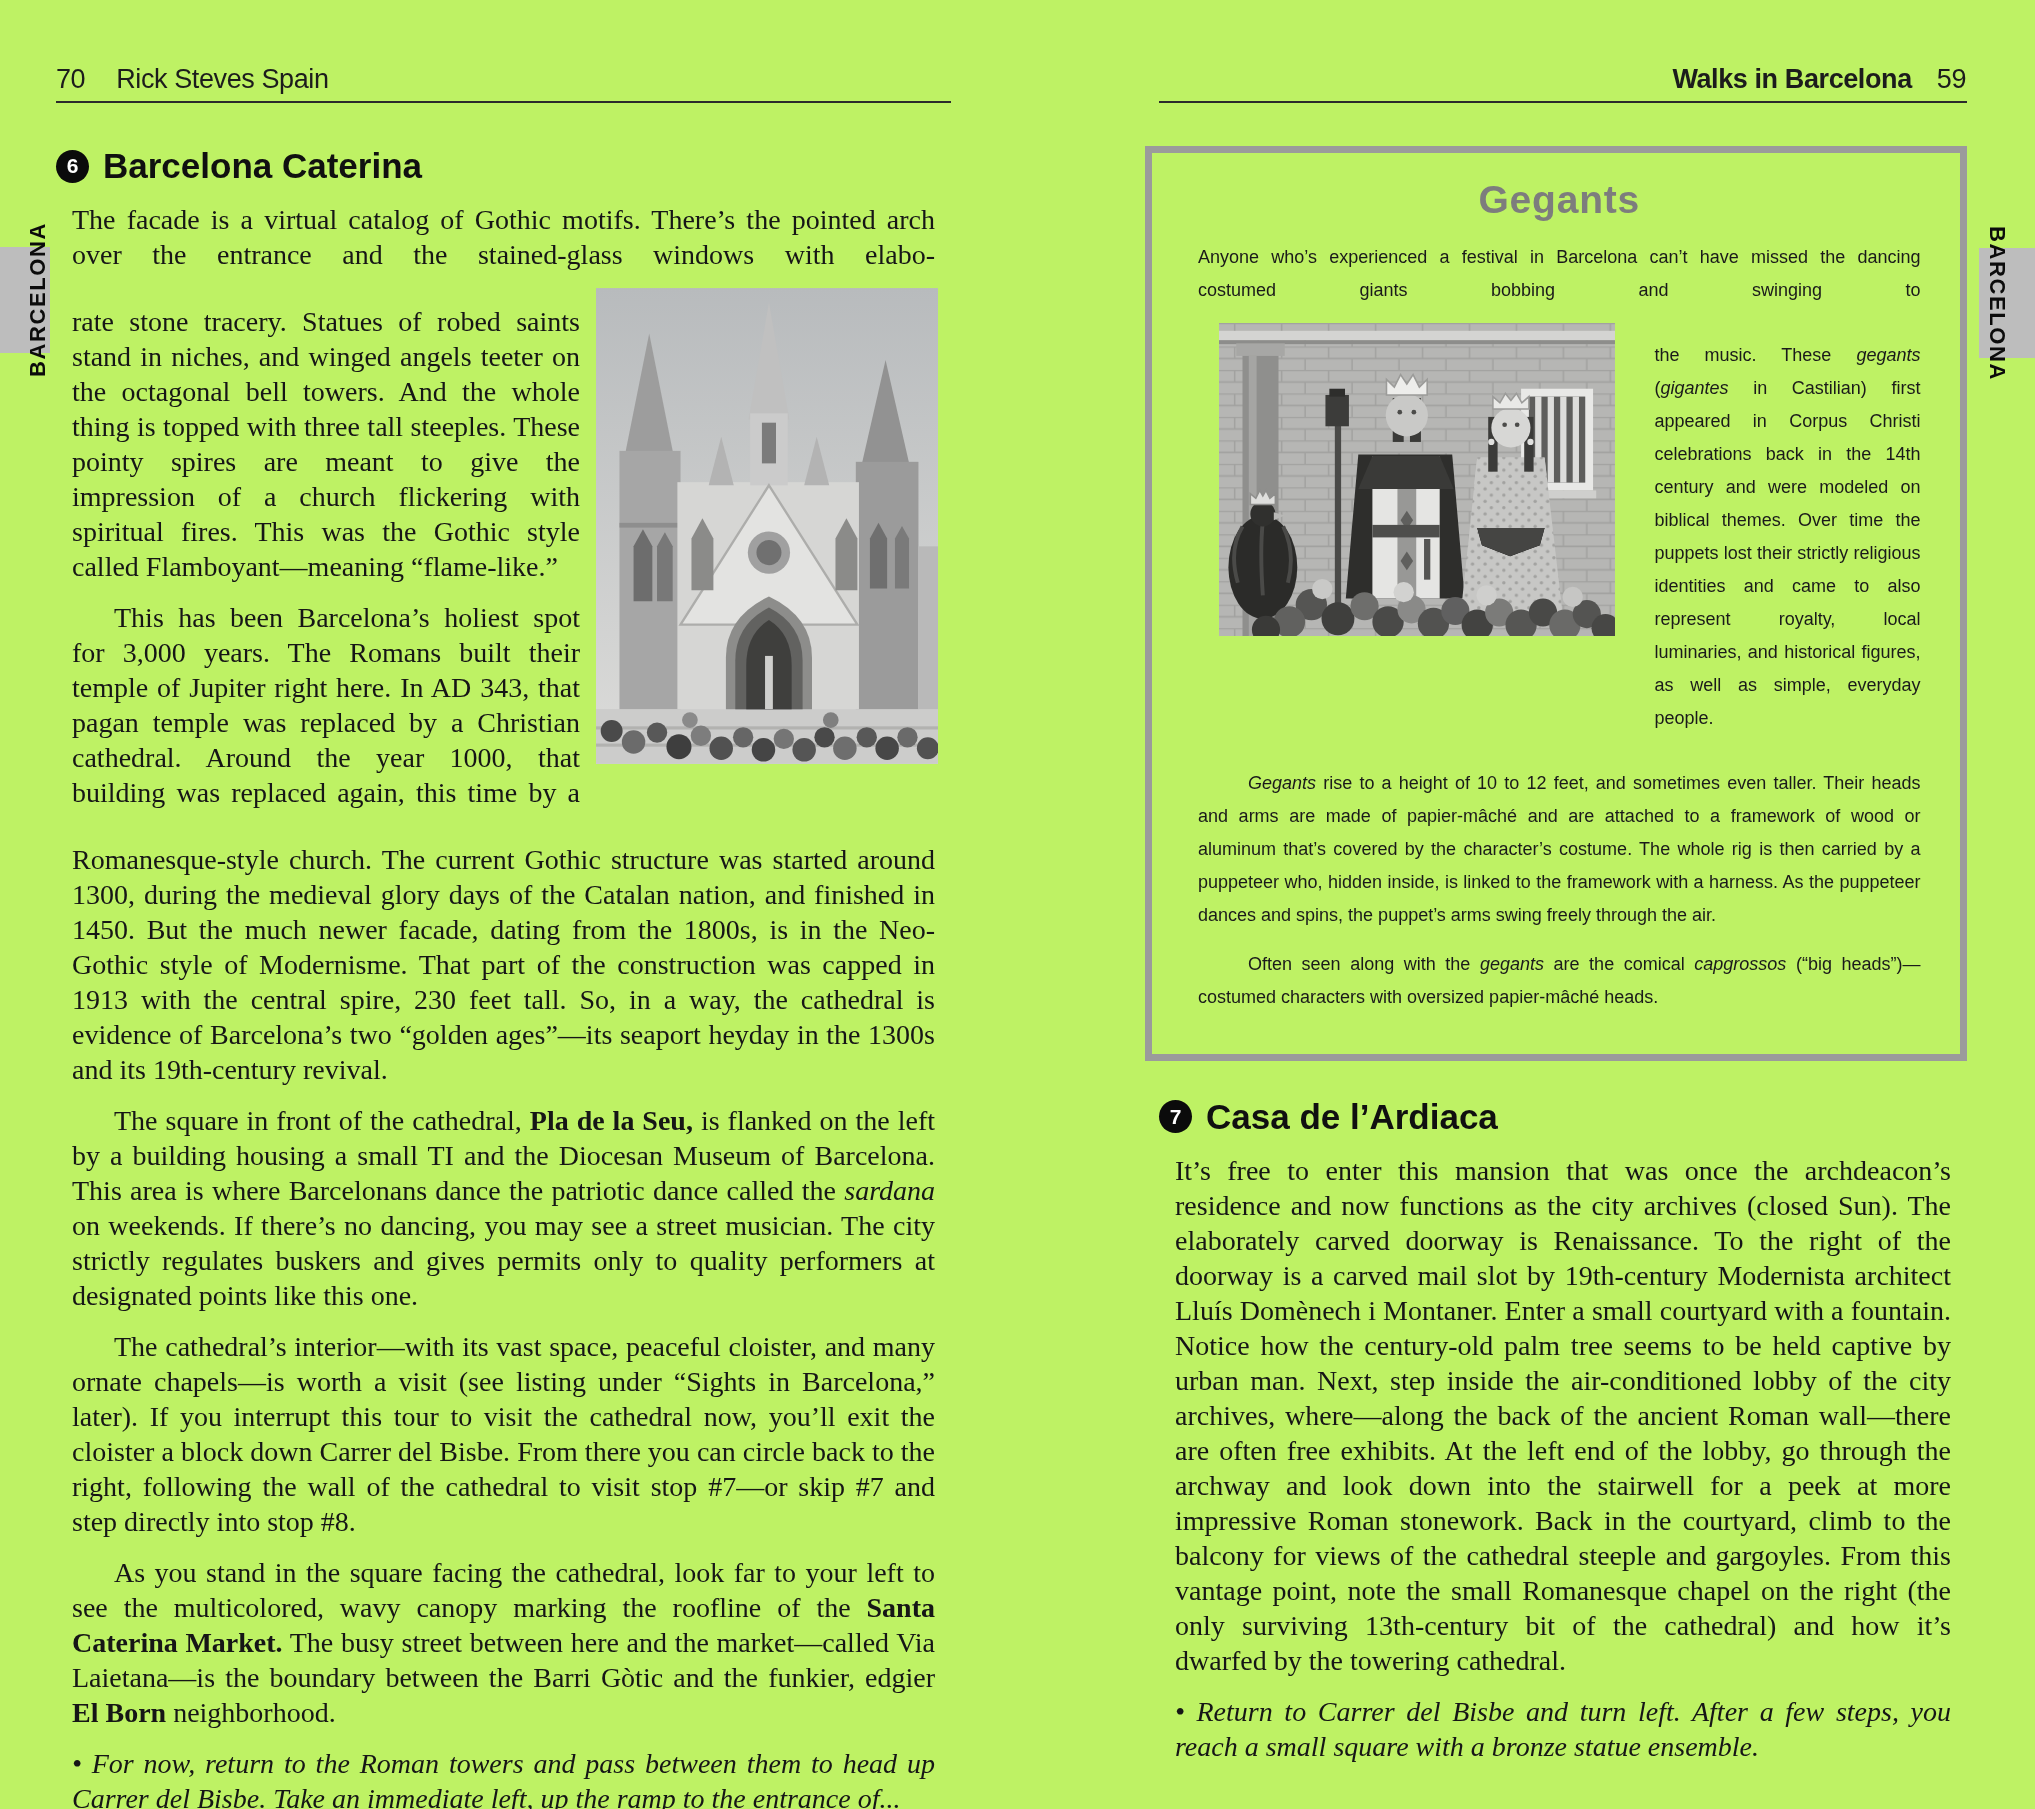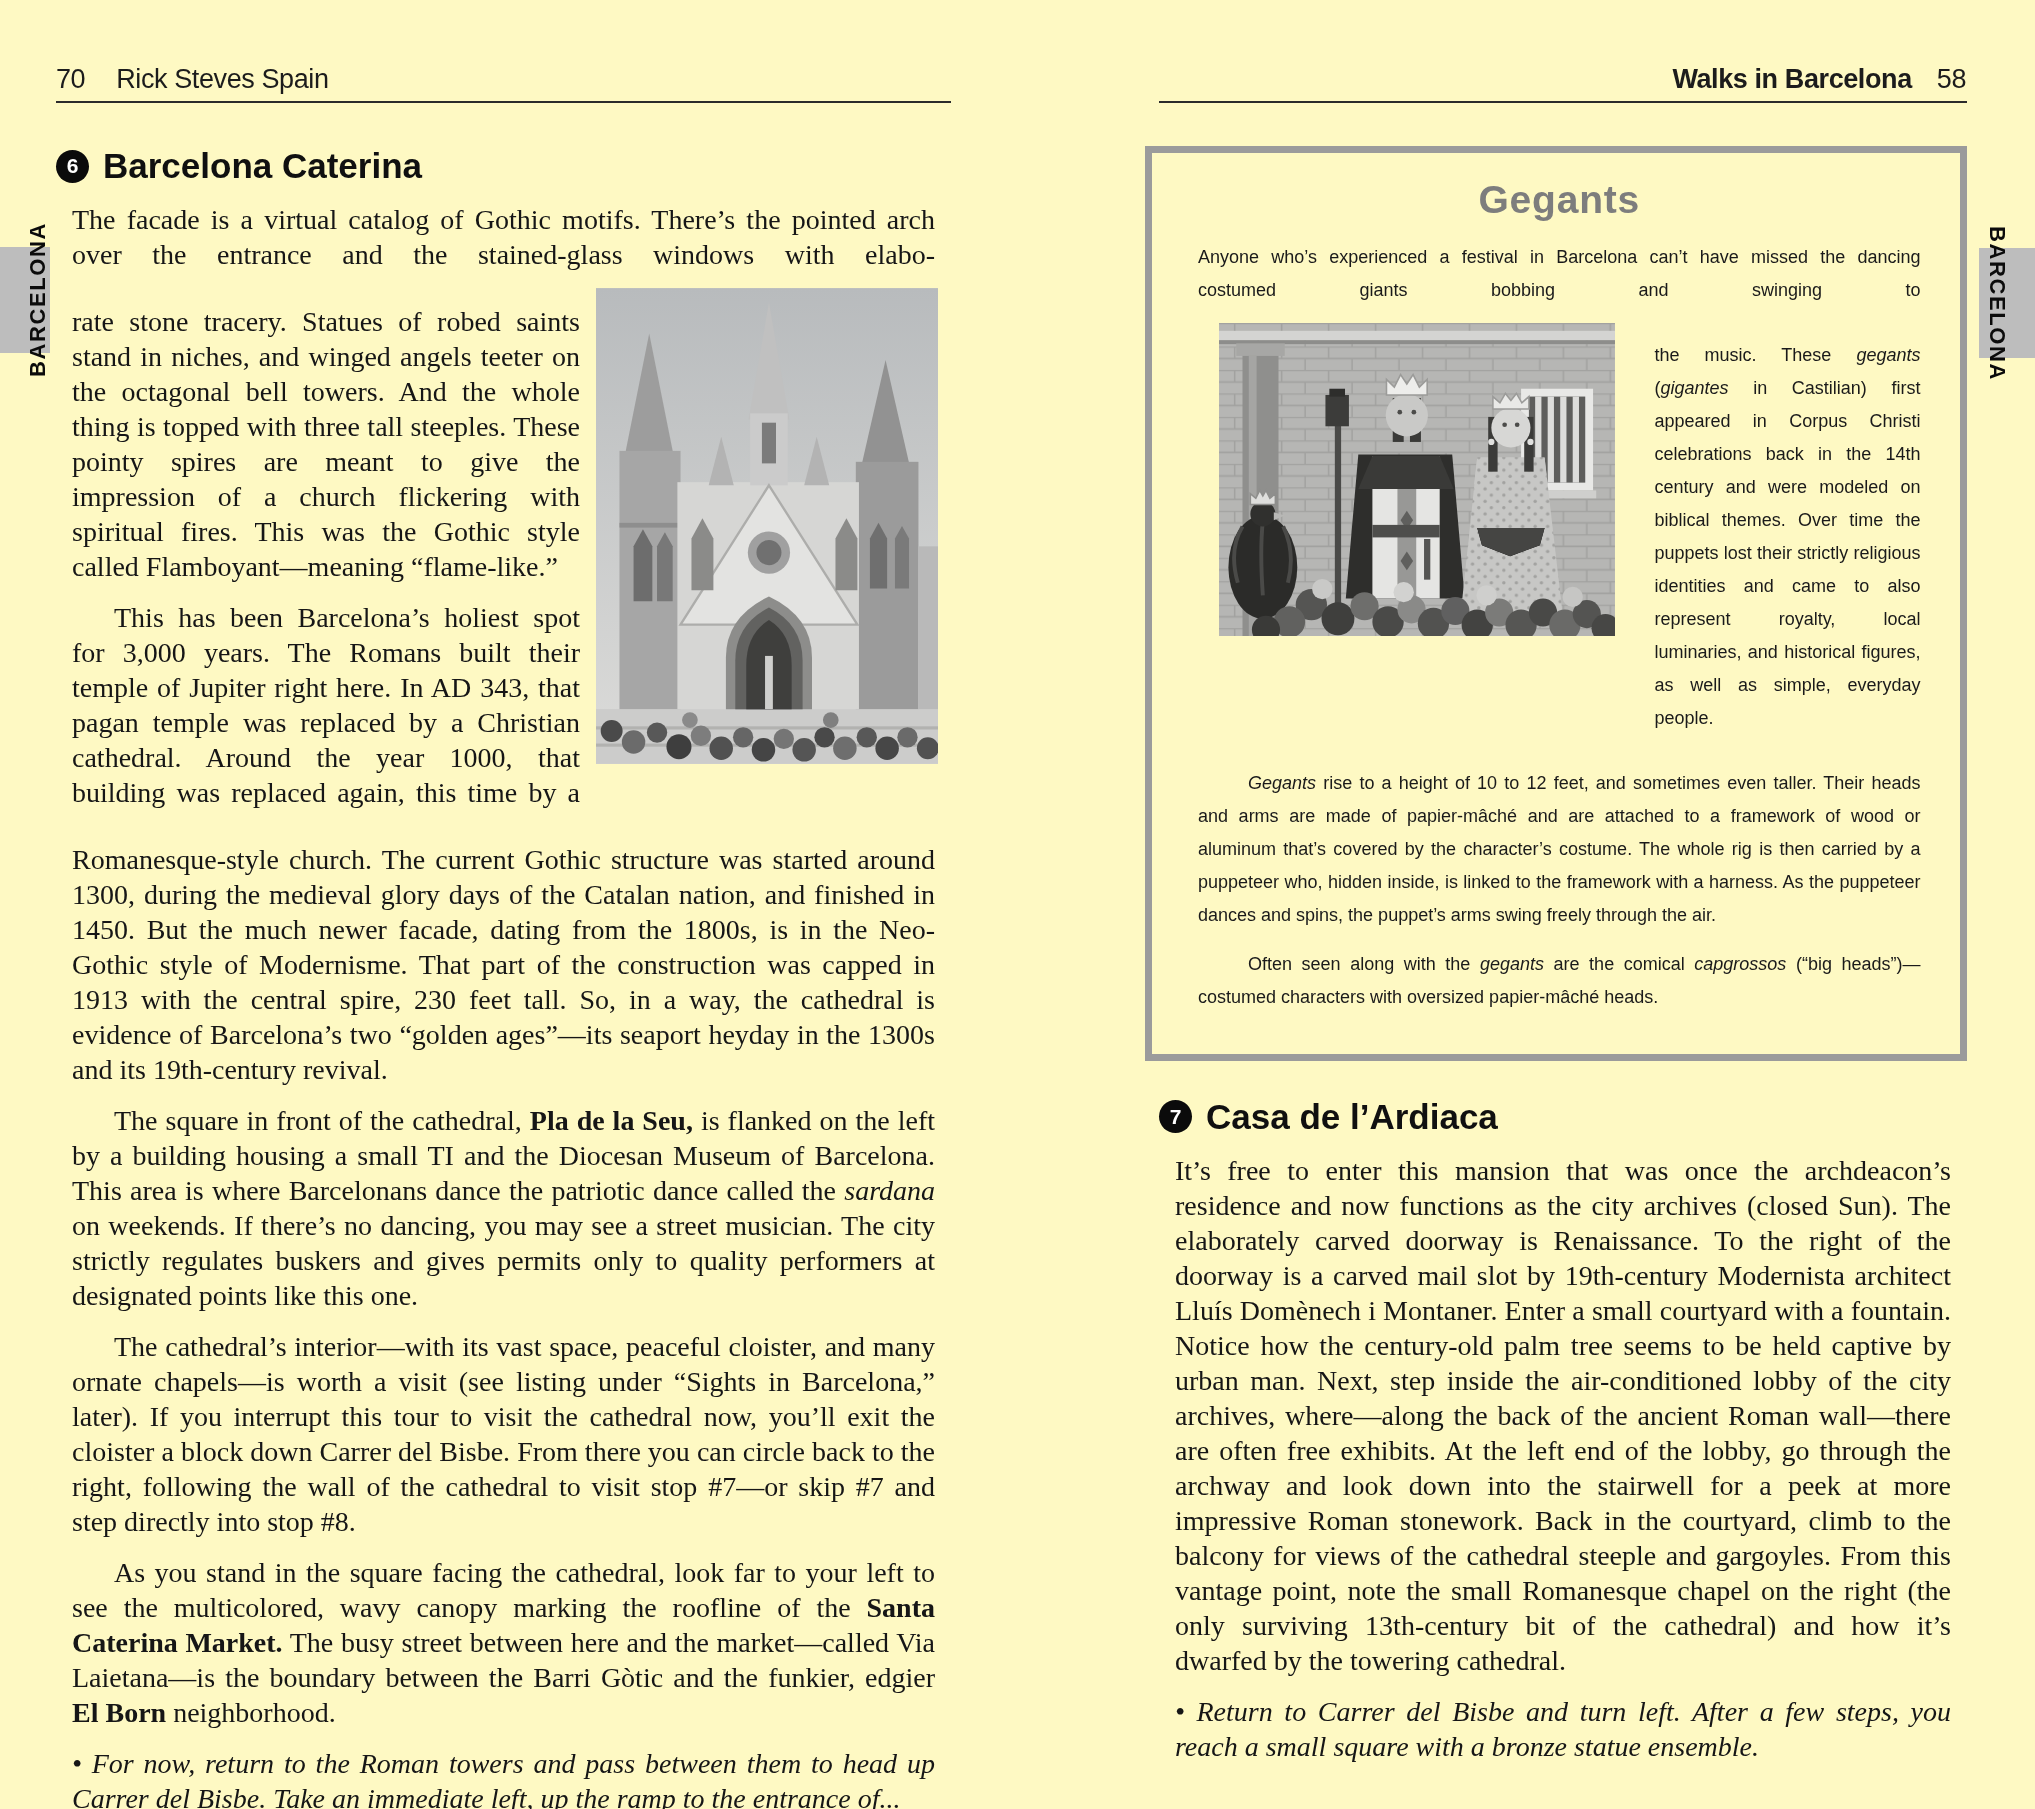--- a/index.html
+++ b/index.html
@@ -1,17 +1,17 @@
 <!DOCTYPE html>
 <html style="--tab-bg: #bdbdbd; --box-border: #9b9b9b; --box-title: #7d7d7d; --rule: #2b2b2b;font-size:12.5px"><head>
 <meta charset="utf-8">
 <style>
   html,body{margin:0;padding:0;background:#e8e8e8;}
   .spread{
-    position:relative;width:2035px;height:1809px;background:#fef9c3;overflow:hidden;
+    position:relative;width:2035px;height:1809px;background:#bef264;overflow:hidden;
     font-family:"Liberation Serif","DejaVu Serif",serif;color:#161616;
   }
   
   .running-head{position:absolute;top:64px;font-family:"Liberation Sans","DejaVu Sans",sans-serif;
     font-size:27px;letter-spacing:-0.4px;color:#1c1c1c;white-space:nowrap;}
   .rh-left{left:56px;display:flex;gap:31px;}
   .rh-right{right:69px;display:flex;gap:25px;}
   .rh-right .rh-title{font-weight:bold;}
   .rule{position:absolute;top:101px;height:2.3px;background:var(--rule,#2b2b2b);}
   .rule-left{left:56px;width:895px;}
@@ -63,21 +63,21 @@
 <div class="spread">
 
   <div class="running-head rh-left">
     <span>70</span>
     <span>Rick Steves Spain</span>
   </div>
   <div class="rule rule-left"></div>
 
   <div class="running-head rh-right">
     <span class="rh-title">Walks in Barcelona</span>
-    <span>58</span>
+    <span>59</span>
   </div>
   <div class="rule rule-right"></div>
 
   <div class="side-tab tab-left"></div>
   <div class="tab-label tab-label-left">BARCELONA</div>
   <div class="side-tab tab-right"></div>
   <div class="tab-label tab-label-right">BARCELONA</div>
 
   <section class="page-col col-left body">
     <h2 class="sec">

